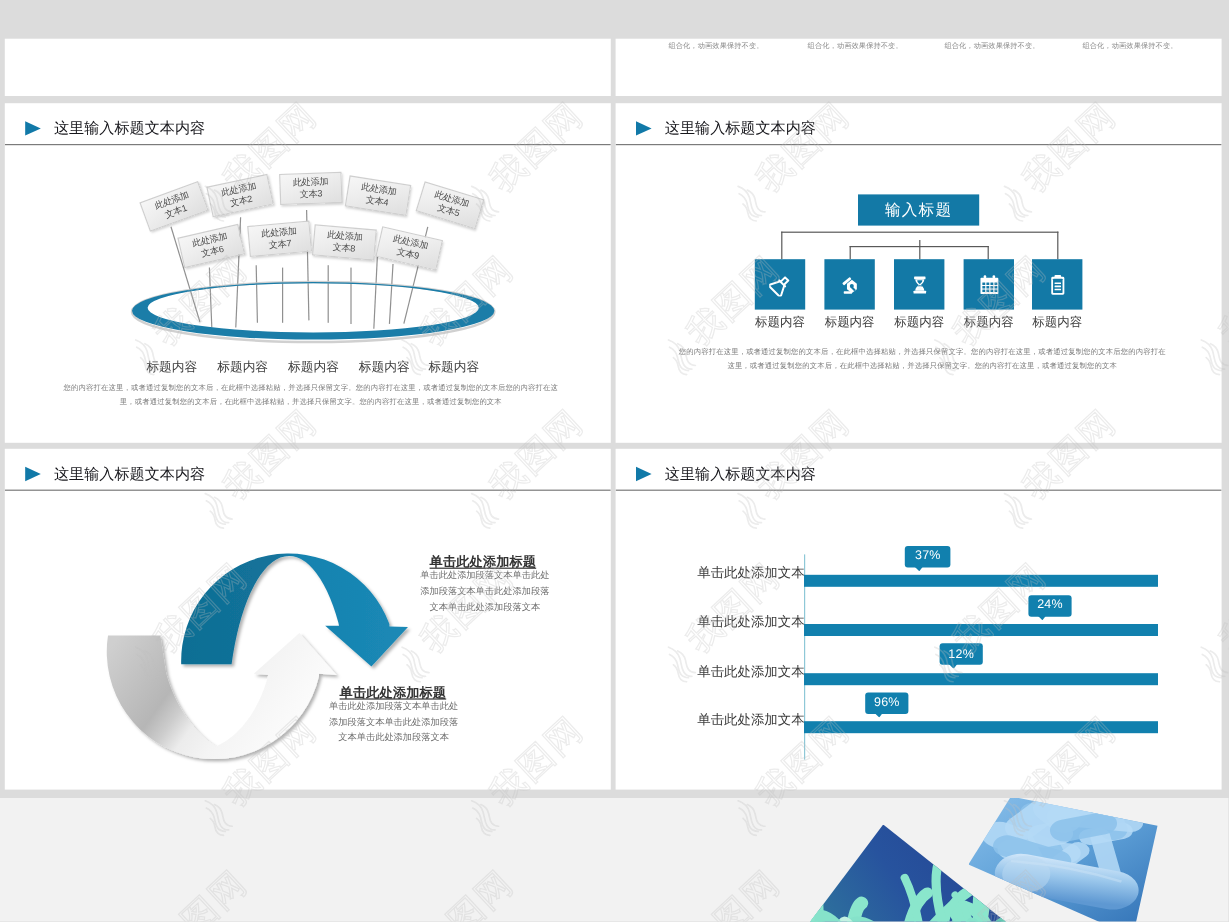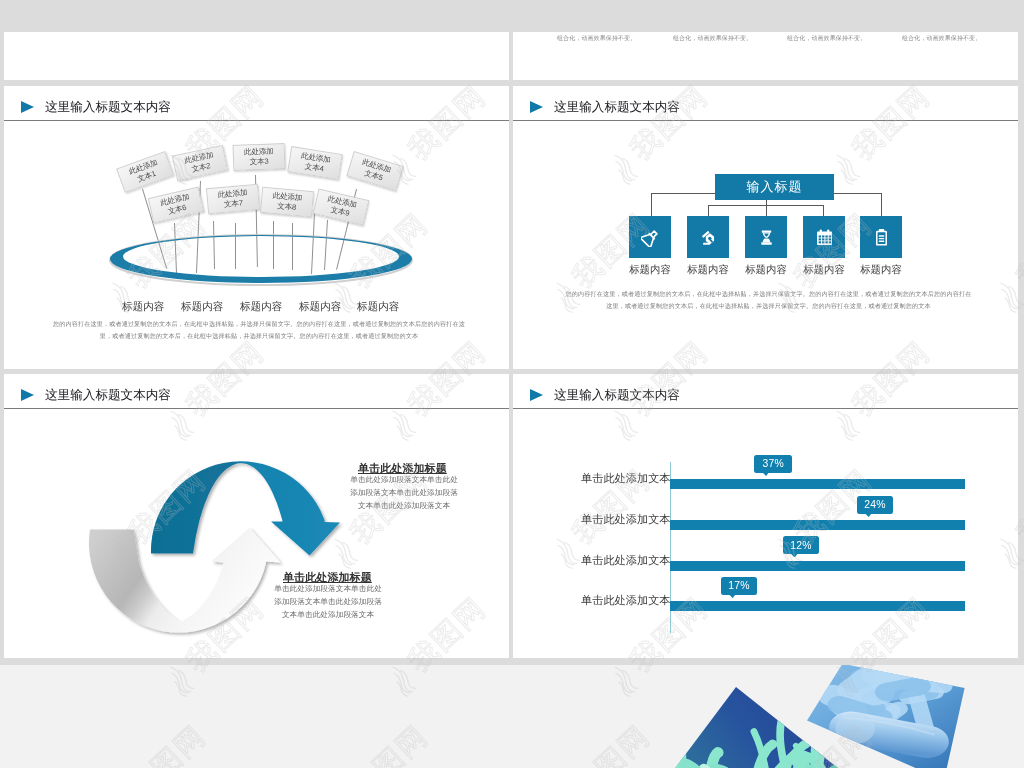--- a/index.html
+++ b/index.html
@@ -169,21 +169,21 @@
       <span class="rule"></span>
     </div>
     <div class="stage">
       <span class="conn" style="left:138px;top:107px;width:231px;height:1px"></span>
       <span class="conn" style="left:138px;top:107px;width:1px;height:23px"></span>
       <span class="conn" style="left:368px;top:107px;width:1px;height:23px"></span>
       <span class="conn" style="left:195px;top:119px;width:116px;height:1px"></span>
       <span class="conn" style="left:195px;top:119px;width:1px;height:11px"></span>
       <span class="conn" style="left:253px;top:114px;width:1px;height:16px"></span>
       <span class="conn" style="left:310px;top:119px;width:1px;height:11px"></span>
-      <div class="root2" style="left:202px;top:88px;width:119px;height:26px">
+      <div class="root2" style="left:202px;top:76px;width:101px;height:26px">
           <span>输入标题</span>
         </div>
       <div class="nbox" style="left:116px;top:130px">
           <svg width="19" height="19" viewBox="0 0 24 24">
             <g transform="rotate(45 12 12)" fill="none" stroke="#fff" stroke-width="2.1" stroke-linejoin="round" stroke-linecap="round">
               <path d="M9.6 3.0h4.8v5.2l5.6 11.0a1.5 1.5 0 0 1-1.3 2.2H5.3a1.5 1.5 0 0 1-1.3-2.2l5.6-11.0z"></path>
               <path d="M7.6 9.6h8.8"></path>
             </g>
           </svg>
         </div>
@@ -319,21 +319,21 @@
         </span>
       <span class="call" style="left:344.0px;top:121.5px;width:36.0px;height:18.0px">
           <span>24%</span>
           <i></i>
         </span>
       <span class="call" style="left:270.0px;top:162.0px;width:36.0px;height:18.0px">
           <span>12%</span>
           <i></i>
         </span>
       <span class="call" style="left:208.0px;top:202.5px;width:36.0px;height:18.0px">
-          <span>17%</span>
+          <span>96%</span>
           <i></i>
         </span>
     </div>
   </div>
 
   <div class="botsec">
     <div class="gimg" style="left:616px;top:22px;width:257px;height:269px;clip-path:polygon(120.0px 0px, 256.5px 108.5px, 136.5px 268.5px, 0px 160.0px)">
         <svg viewBox="0 0 300 320" preserveAspectRatio="none" style="width:100%;height:100%;display:block">
           <defs>
             <linearGradient id="gbg" x1="0.02" y1="0.75" x2="0.98" y2="0.05">

